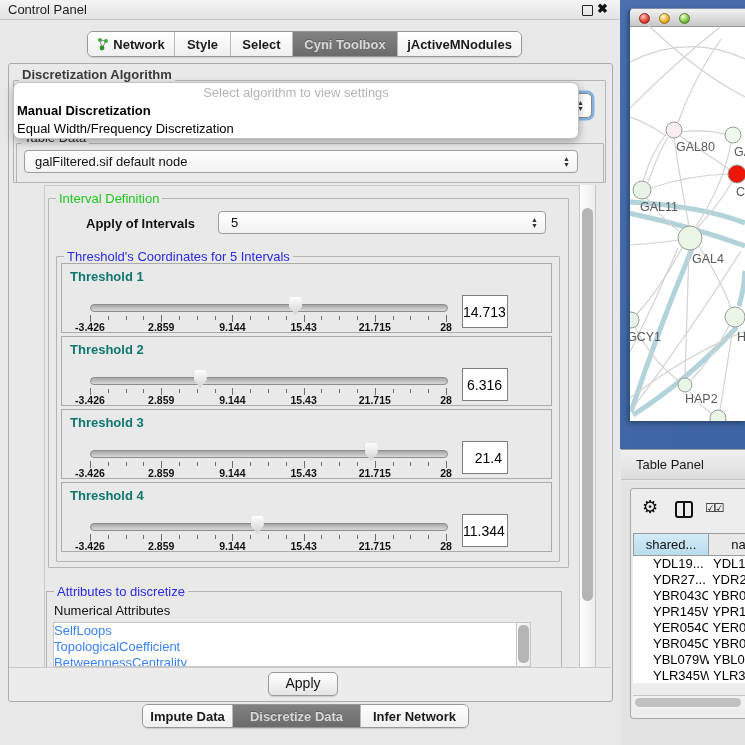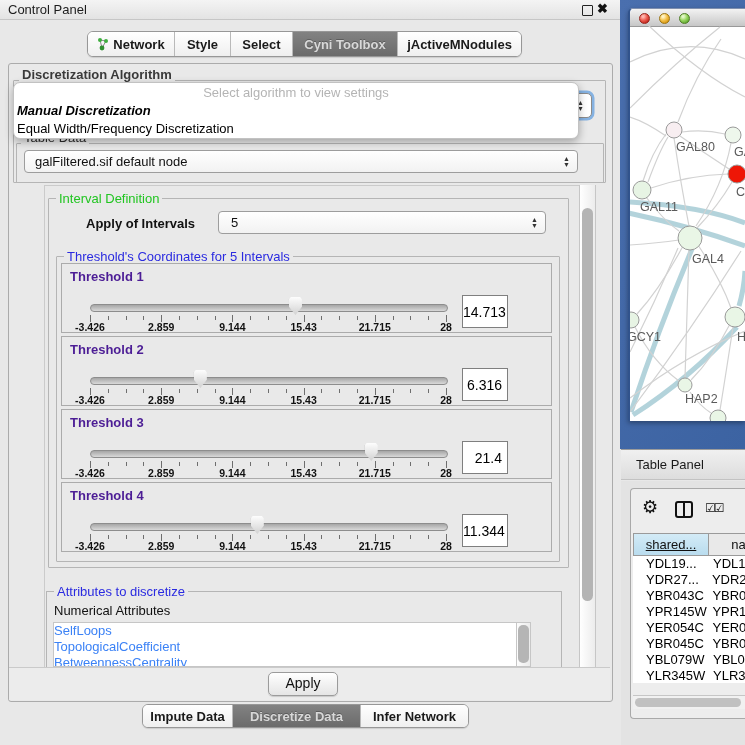--- a/index.html
+++ b/index.html
@@ -36,33 +36,33 @@
 
   
   .aqua-combo{position:absolute;background:linear-gradient(#ffffff,#f2f2f2);border:1px solid #9d9d9d;border-radius:4px;font-size:13px;color:#111;box-sizing:border-box;}
   .combo-text{position:absolute;left:10px;top:0;bottom:0;display:flex;align-items:center;white-space:nowrap;}
   .stepper{position:absolute;right:7px;top:0;bottom:0;display:flex;flex-direction:column;justify-content:center;line-height:6px;font-size:7px;color:#333;}
 
   
   .popup{left:13px;top:82px;width:564px;height:55px;background:#fff;border:1px solid #c2c2c2;border-radius:7px;box-shadow:0 3px 9px rgba(0,0,0,.3);z-index:30;}
   .popup-placeholder{height:19px;line-height:19px;text-align:center;color:#b4b4b4;font-size:13px;}
   .popup-opt{height:18px;line-height:18px;padding-left:3px;font-size:13px;color:#000;white-space:nowrap;}
-  .popup-opt.bold{font-weight:bold;font-style:italic;}
+  .popup-opt.bold{font-weight:bold;}
 
   
   .focus-combo{left:540px;top:93px;width:52px;height:25px;background:#fff;border:1px solid #8b8b8b;border-radius:5px;box-shadow:0 0 0 2.5px #85b2e2;z-index:10;box-sizing:border-box;}
 
   
   .scroll-viewport{left:44px;top:185px;width:534px;height:482px;border:1px solid #cbcbcb;border-right:none;}
   .vscroll{left:579px;top:185px;width:17px;height:482px;background:linear-gradient(to right,#ffffff,#ececec);border-left:1px solid #c6c6c6;border-right:1px solid #c6c6c6;box-sizing:border-box;}
   .vscroll-thumb{left:2px;top:23px;width:11px;height:393px;background:#b4b4b4;border-radius:6px;position:absolute;}
 
   
   .th-panel{position:absolute;left:61px;width:491px;height:70px;background:#e9e9e9;border:1px solid #ababab;box-sizing:border-box;}
-  .th-label{position:absolute;left:8px;top:5px;font-size:13px;font-weight:bold;color:#4c1d95;}
+  .th-label{position:absolute;left:8px;top:5px;font-size:13px;font-weight:bold;color:#0f766e;}
   .th-track{position:absolute;left:28px;top:40px;width:356px;height:6px;background:linear-gradient(#a6a6a6,#d9d9d9);border:1px solid #8d8d8d;border-radius:4px;}
   .th-handle{position:absolute;top:33px;width:13px;height:18px;background:linear-gradient(#fdfdfd,#d2d2d2);clip-path:polygon(0% 14%,14% 0%,86% 0%,100% 14%,100% 54%,50% 100%,0% 54%);filter:drop-shadow(0 0 1px #777);}
   .th-tick{position:absolute;width:1px;background:#6e6e6e;}
   .th-ticklabel{position:absolute;top:57px;transform:translateX(-50%);font-size:10.5px;font-weight:bold;color:#111;white-space:nowrap;}
   .th-value{position:absolute;left:400px;top:31px;width:46px;height:33px;line-height:33px;background:#fff;border:1px solid #7f7f7f;font-size:14px;color:#000;text-align:right;padding-right:5px;box-sizing:border-box;}
 
   
   .attr-label{left:54px;top:603px;font-size:13px;font-weight:normal;color:#111;}
   .attr-list{left:53px;top:622px;width:463px;height:45px;background:#fff;border:1px solid #c6c6c6;border-right:none;overflow:hidden;box-sizing:border-box;}
   .attr-item{font-size:13px;line-height:16px;color:#3b82f6;white-space:nowrap;}
@@ -91,21 +91,21 @@
   .gear{position:absolute;left:11px;top:9px;font-size:18px;color:#111;line-height:18px;}
   .split-icon{position:absolute;left:44px;top:12px;width:14px;height:13px;border:2px solid #111;border-radius:3px;}
   .split-icon::after{content:"";position:absolute;left:6px;top:0;width:2px;height:13px;background:#111;}
   .checks-icon{position:absolute;left:74px;top:12px;font-size:12px;color:#111;letter-spacing:-2px;}
   .tp-header{position:absolute;left:2px;top:44px;height:23px;display:flex;}
   .tp-hcell{box-sizing:border-box;border:1px solid #9a9a9a;border-left:none;font-size:13px;color:#111;display:flex;align-items:center;justify-content:center;}
   .tp-hcell.first{border-left:1px solid #9a9a9a;background:linear-gradient(#d3ebf7,#b9dcee);}
   .tp-hcell.rest{background:#e9e9e9;}
   .tp-rows{position:absolute;left:2px;top:67px;width:113px;height:127px;background:#fff;overflow:hidden;}
   .tp-row{display:flex;height:16px;line-height:16px;font-size:13px;color:#000;}
-  .tp-cell1{width:76px;padding-left:13px;box-sizing:border-box;overflow:hidden;white-space:nowrap;}
+  .tp-cell1{width:76px;padding-left:20px;box-sizing:border-box;overflow:hidden;white-space:nowrap;}
   .tp-cell2{padding-left:4px;overflow:hidden;white-space:nowrap;}
   .tp-hscroll{position:absolute;left:2px;top:206px;width:113px;height:14px;background:#f1f1f1;border-top:1px solid #c6c6c6;box-sizing:border-box;}
   .tp-hthumb{position:absolute;left:2px;top:2px;width:106px;height:9px;background:#c1c1c1;border-radius:5px;}
 </style>
 </head>
 <body>
 
 <div class="abs cp-titlebar">
   <div class="abs cp-title">Control Panel</div>
   <div class="abs float-btn"></div>
@@ -397,21 +397,21 @@
 
 <div class="abs tp-bar">
   <div class="tp-title">Table Panel</div>
 </div>
 <div class="abs tp-body"></div>
 <div class="abs tp-container">
   <div class="gear">⚙</div>
   <div class="split-icon"></div>
   <div class="checks-icon">☑☑</div>
   <div class="tp-header">
-    <div class="tp-hcell first" style="width:76px;text-decoration:underline;">shared...</div>
+    <div class="tp-hcell first" style="width:76px;">shared...</div>
     <div class="tp-hcell rest" style="width:60px;">na</div>
   </div>
   <div class="tp-rows" id="tp-rows">
       <div class="tp-row">
         <div class="tp-cell1">YDL19...</div>
         <div class="tp-cell2">YDL1</div>
       </div>
       <div class="tp-row">
         <div class="tp-cell1">YDR27...</div>
         <div class="tp-cell2">YDR2</div>

